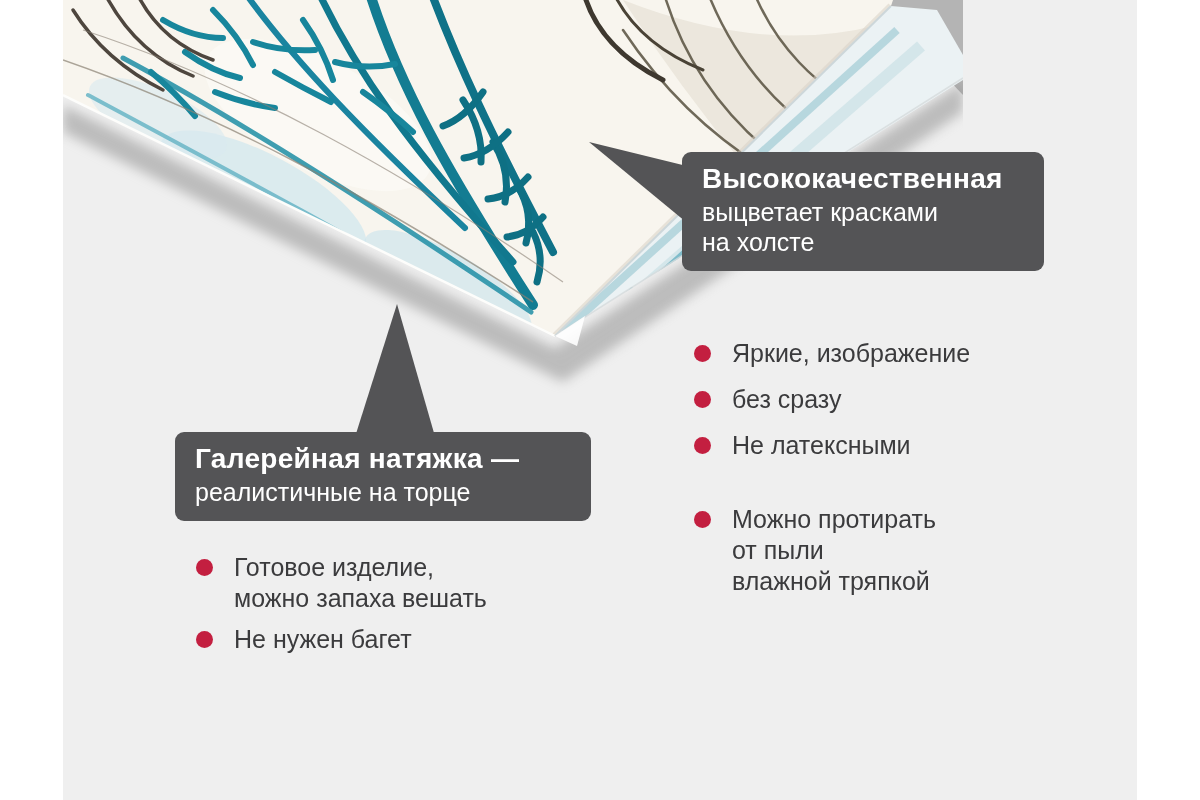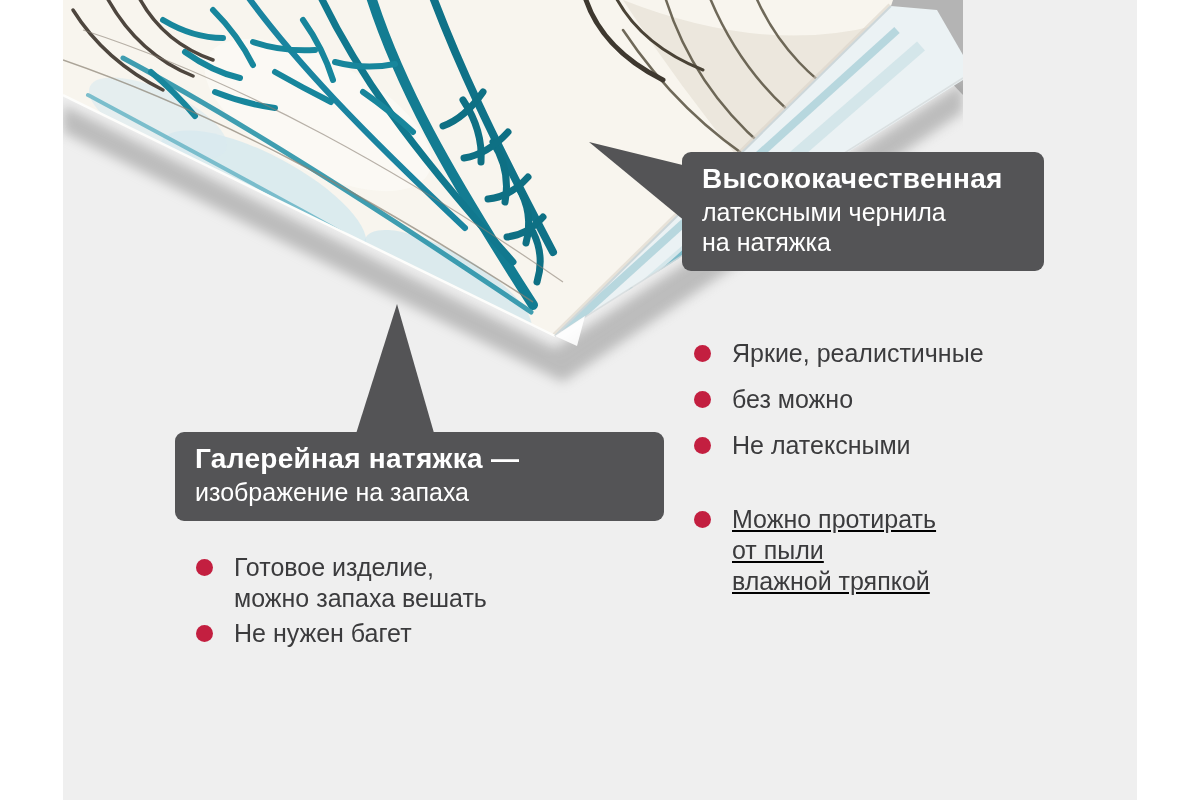--- a/index.html
+++ b/index.html
@@ -12,26 +12,26 @@
   .photo{position:absolute;left:63px;top:0;width:900px;height:410px;}
   .tail{position:absolute;}
   .callout{
     position:absolute;background:var(--callout_bg,#545456);color:var(--callout_text,#fff);
     border-radius:9px;box-sizing:border-box;z-index:3;
   }
   .callout .title{font-weight:bold;font-size:28px;line-height:36px;letter-spacing:.3px;}
   .callout .lines{font-size:25px;line-height:30px;font-weight:400;}
   .callout .lines span{display:block;}
   #callout-print{left:682px;top:152px;width:362px;padding:9px 20px 14px;}
-  #callout-wrap{left:175px;top:432px;width:489px;padding:9px 20px 14px;}
+  #callout-wrap{left:175px;top:432px;width:416px;padding:9px 20px 14px;}
   .features{position:absolute;display:flex;flex-direction:column;z-index:2;}
-  #features-left{left:196px;top:552px;gap:4px;}
+  #features-left{left:196px;top:552px;gap:10px;}
   #features-right{left:694px;top:338px;gap:15px;}
   .feature{display:flex;align-items:flex-start;}
-  .feature.spaced{margin-top:28px;text-decoration:underline;}
+  .feature.spaced{margin-top:28px;}
   .dot{width:17px;height:17px;border-radius:50%;background:var(--accent,#c31f40);margin:7px 21px 0 0;flex-shrink:0;}
   .ftext{font-size:25px;line-height:31px;color:var(--text,#3b3b3d);}
   .ftext span{display:block;}
 </style>
 </head>
 <body>
 
 <div class="stage">
   <div class="bg"></div>
 
@@ -128,29 +128,29 @@
   <svg class="tail" style="left:583px;top:132px;" width="122" height="112">
     <polygon points="6,10 120,38 120,104" fill="var(--callout_bg,#545456)"></polygon>
   </svg>
   <svg class="tail" style="left:340px;top:300px;" width="110" height="142">
     <polygon points="57,4 14,140 96,140" fill="var(--callout_bg,#545456)"></polygon>
   </svg>
 
   <div class="callout" id="callout-print">
     <div class="title">Высококачественная</div>
     <div class="lines">
-        <span>латексными чернила</span>
-        <span>на натяжка</span>
+        <span>выцветает красками</span>
+        <span>на холсте</span>
       </div>
   </div>
 
   <div class="callout" id="callout-wrap">
     <div class="title">Галерейная натяжка —</div>
     <div class="lines">
-        <span>изображение на запаха</span>
+        <span>реалистичные на торце</span>
       </div>
   </div>
 
   <div class="features" id="features-left">
     <div class="feature">
       <span class="dot"></span>
       <div class="ftext">
           <span>Готовое изделие,</span>
           <span>можно запаха вешать</span>
         </div>
@@ -160,27 +160,27 @@
       <div class="ftext">
           <span>Не нужен багет</span>
         </div>
     </div>
   </div>
 
   <div class="features" id="features-right">
     <div class="feature">
       <span class="dot"></span>
       <div class="ftext">
-          <span>Яркие, реалистичные</span>
+          <span>Яркие, изображение</span>
         </div>
     </div>
     <div class="feature">
       <span class="dot"></span>
       <div class="ftext">
-          <span>без можно</span>
+          <span>без сразу</span>
         </div>
     </div>
     <div class="feature">
       <span class="dot"></span>
       <div class="ftext">
           <span>Не латексными</span>
         </div>
     </div>
     <div class="feature spaced">
       <span class="dot"></span>

